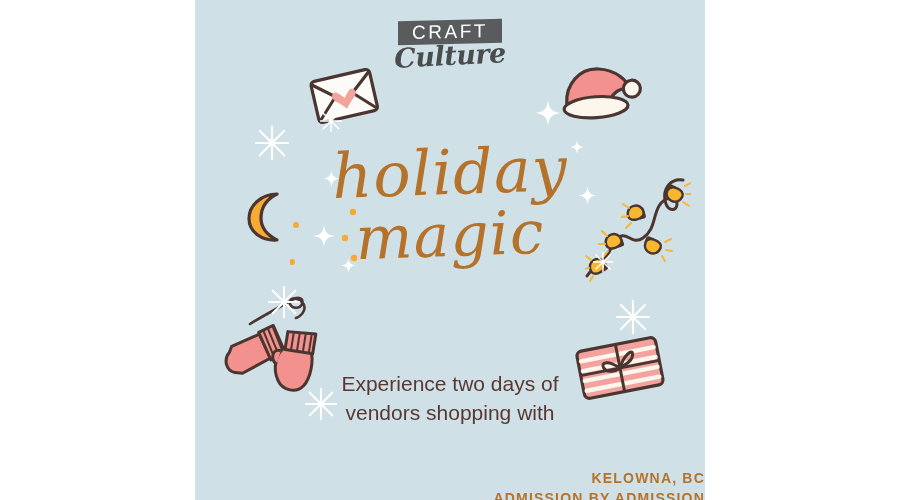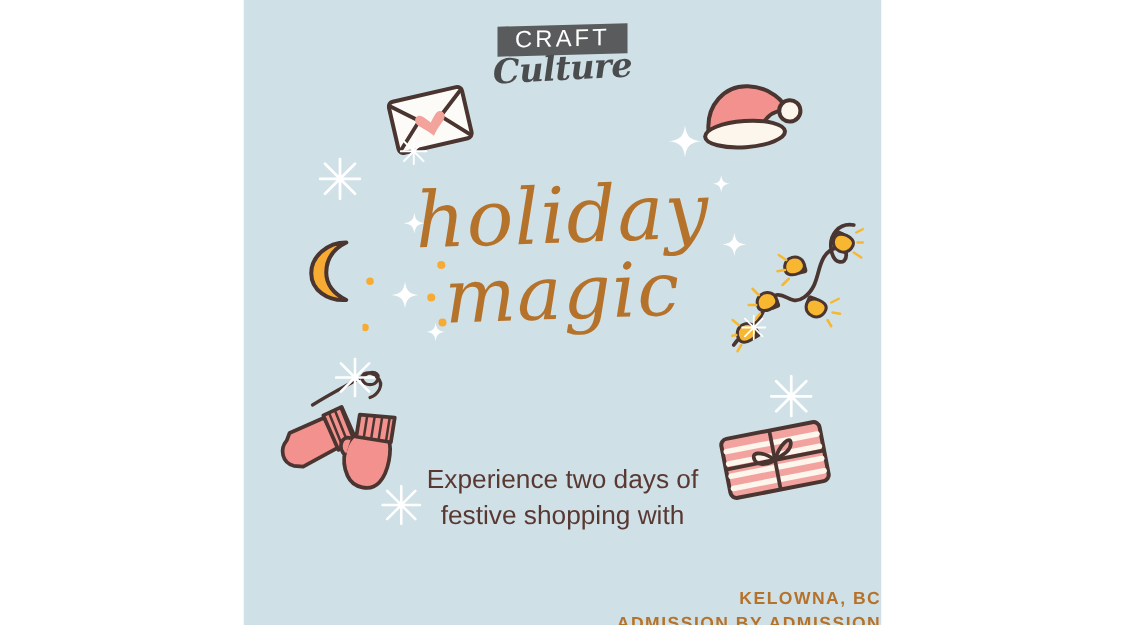--- a/index.html
+++ b/index.html
@@ -309,21 +309,21 @@
         <circle cx="6" cy="35" r="3"></circle>
         <circle cx="2" cy="72" r="3"></circle>
       </g>
     </svg>
 
     <div class="script-line" id="title-holiday">holiday</div>
     <div class="script-line" id="title-magic">magic</div>
 
     <div id="description">
       <div>Experience two days of</div>
-      <div>festive shopping with</div>
+      <div>vendors shopping with</div>
     </div>
 
     <div id="footer">
       <div>KELOWNA, BC</div>
       <div>ADMISSION BY ADMISSION</div>
     </div>
 
   </div>
 </div>
 

